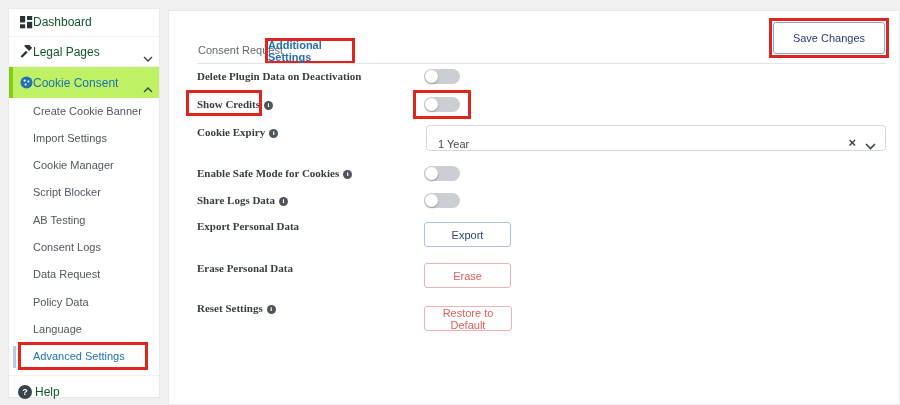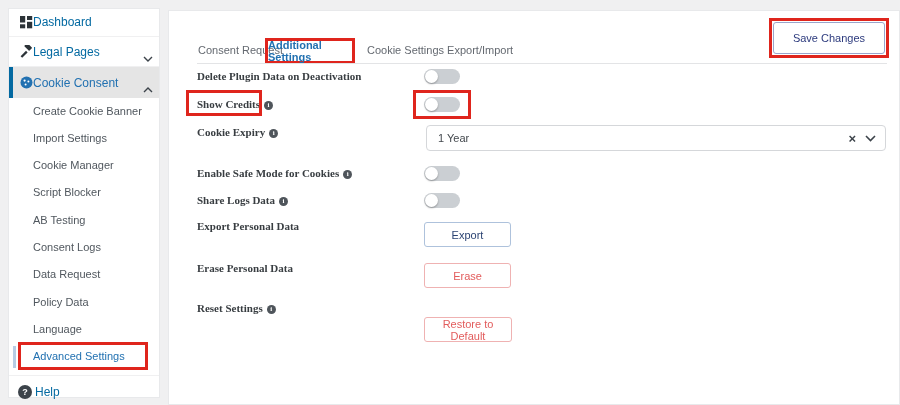--- a/index.html
+++ b/index.html
@@ -6,46 +6,46 @@
   html,body { width:900px; height:405px; }
   body { font-family:"Liberation Sans", sans-serif; background:#f0f0f1; position:relative; overflow:hidden; }
   #app { position:absolute; left:0; top:0; width:900px; height:405px; }
 
   .card { position:absolute; background:#fff; border:1px solid #e8e9eb; }
   #sidebar { left:8px; top:8px; width:152px; height:390px; }
   #main { left:168px; top:10px; width:732px; height:395px; }
 
   
   .side-row { position:absolute; left:0; width:100%; display:flex; align-items:center; cursor:pointer; }
-  .side-row .lbl { font-size:12px; color:#0369a1; }
+  .side-row .lbl { font-size:12px; color:#14532d; }
   .side-sep { position:absolute; left:0; width:100%; height:1px; background:#f0f0f1; }
   .icon-box { position:absolute; left:10px; width:14px; height:14px; display:flex; align-items:center; justify-content:center; }
   .chev { position:absolute; left:134px; }
-  .active-top { background:#e5e5e5; border-left:4px solid #0369a1;text-decoration:underline; }
+  .active-top { background:#bef264; border-left:4px solid #84cc16;text-decoration:underline; }
   .active-top .lbl { color:#2271b1; }
   .sub-item { position:absolute; left:0; width:100%; height:27px; line-height:27px; font-size:11px; color:#50575e; padding-left:24px; cursor:pointer; }
   .sub-item.active { color:#2271b1;border-radius:11px; }
   .help-circle { width:14px; height:14px; border-radius:50%; background:#3c434a; color:#fff; font-size:9px; font-weight:bold; display:flex; align-items:center; justify-content:center; }
 
   
   .anno { position:absolute; border:3px solid #df251d; pointer-events:none; }
 
   
   .tab { position:absolute; top:32px; height:14px; line-height:14px; font-size:11px; color:#646970; cursor:pointer; white-space:nowrap; }
   .tab-active-box { position:absolute; left:96px; top:27px; width:90px; height:26px; border:3px solid #df251d; display:flex; align-items:center; justify-content:center; }
   .tab-active-box .tab-active { font-size:11px; font-weight:bold; color:#2271b1; cursor:pointer; }
   .tabs-divider { position:absolute; left:28px; top:52px; width:690px; height:1px; background:#e3e4e6; }
 
   .row-label { position:absolute; left:28px; height:14px; line-height:14px; font-size:11px; font-weight:bold; color:#383d41; white-space:nowrap;font-family:Liberation Serif, serif; }
   .info-icon { display:inline-block; width:9px; height:9px; border-radius:50%; background:#4f555b; color:#fff; font-size:7px; line-height:9px; text-align:center; font-weight:bold; margin-left:4px; vertical-align:1px; font-style:normal; }
 
   .toggle { position:absolute; width:36px; height:15px; border-radius:8px; background:#cbcfd3; cursor:pointer; }
   .toggle .knob { position:absolute; left:1px; top:1px; width:13px; height:13px; border-radius:50%; background:#fff; box-shadow:0 1px 2px rgba(0,0,0,.3); }
 
-  .select { position:absolute; left:257px; top:114px; width:460px; height:26px; border:1px solid #d5d7da; border-radius:4px; background:#fff; display:flex; align-items:center; cursor:pointer; }
+  .select { position:absolute; left:257px; top:114px; width:460px; height:26px; border:1px solid #d5d7da; border-radius:4px; background:#fff; display:flex; align-items:flex-end; cursor:pointer; }
   .select .val { font-size:11px; color:#44494e; padding-left:11px; flex:1; }
   .select .clear-x { font-size:13px; font-weight:bold; color:#3c434a; padding:0 9px; cursor:pointer; }
   .select .sel-chev { padding-right:9px; display:flex; align-items:center; cursor:pointer; }
 
   .outline-btn { position:absolute; left:255px; width:87px; height:25px; border-radius:3px; background:#fff; font-size:11px; display:flex; align-items:center; justify-content:center; cursor:pointer; font-family:"Liberation Sans", sans-serif; }
   .btn-blue { border:1px solid #aec2dc; color:#2c4473; }
   .btn-red { border:1px solid #efb2b2; color:#e25c5c; }
 
   #save-anno { left:600px; top:7px; width:120px; height:40px; border:3px solid #df251d; }
   #save-btn { position:absolute; left:604px; top:11px; width:112px; height:32px; background:#fff; border:1px solid #9aa5cc; border-radius:3px; font-size:11px; color:#2c3a7d; display:flex; align-items:center; justify-content:center; cursor:pointer; }
@@ -126,21 +126,20 @@
       <span class="lbl" style="position:absolute;left:26px;">Help</span>
     </div>
   </div>
 
   <div id="main" class="card">
 
     <div class="tab" style="left:29px;">Consent Request</div>
     <div class="tab-active-box">
       <span class="tab-active">Additional Settings</span>
     </div>
-    <div class="tab" style="left:198px;">Cookie Settings Export/Import</div>
     <div class="tabs-divider"></div>
 
     <div class="anno" id="save-anno"></div>
     <button id="save-btn">Save Changes</button>
 
     <div class="row-label" style="top:58px;">
       <span>Delete Plugin Data on Deactivation</span>
     </div>
     <div class="toggle" style="left:255px;top:58px;">
       <div class="knob"></div>
@@ -188,16 +187,16 @@
     <button class="outline-btn btn-blue" style="top:211px;">Export</button>
 
     <div class="row-label" style="top:250px;">
       <span>Erase Personal Data</span>
     </div>
     <button class="outline-btn btn-red" style="top:252px;">Erase</button>
 
     <div class="row-label" style="top:290px;">
       <span>Reset Settings</span><span class="info-icon">i</span>
     </div>
-    <button class="outline-btn btn-red" style="top:306px;width:88px;">Restore to Default</button>
+    <button class="outline-btn btn-red" style="top:295px;width:88px;">Restore to Default</button>
 
   </div>
 </div>
 
 </body></html>

